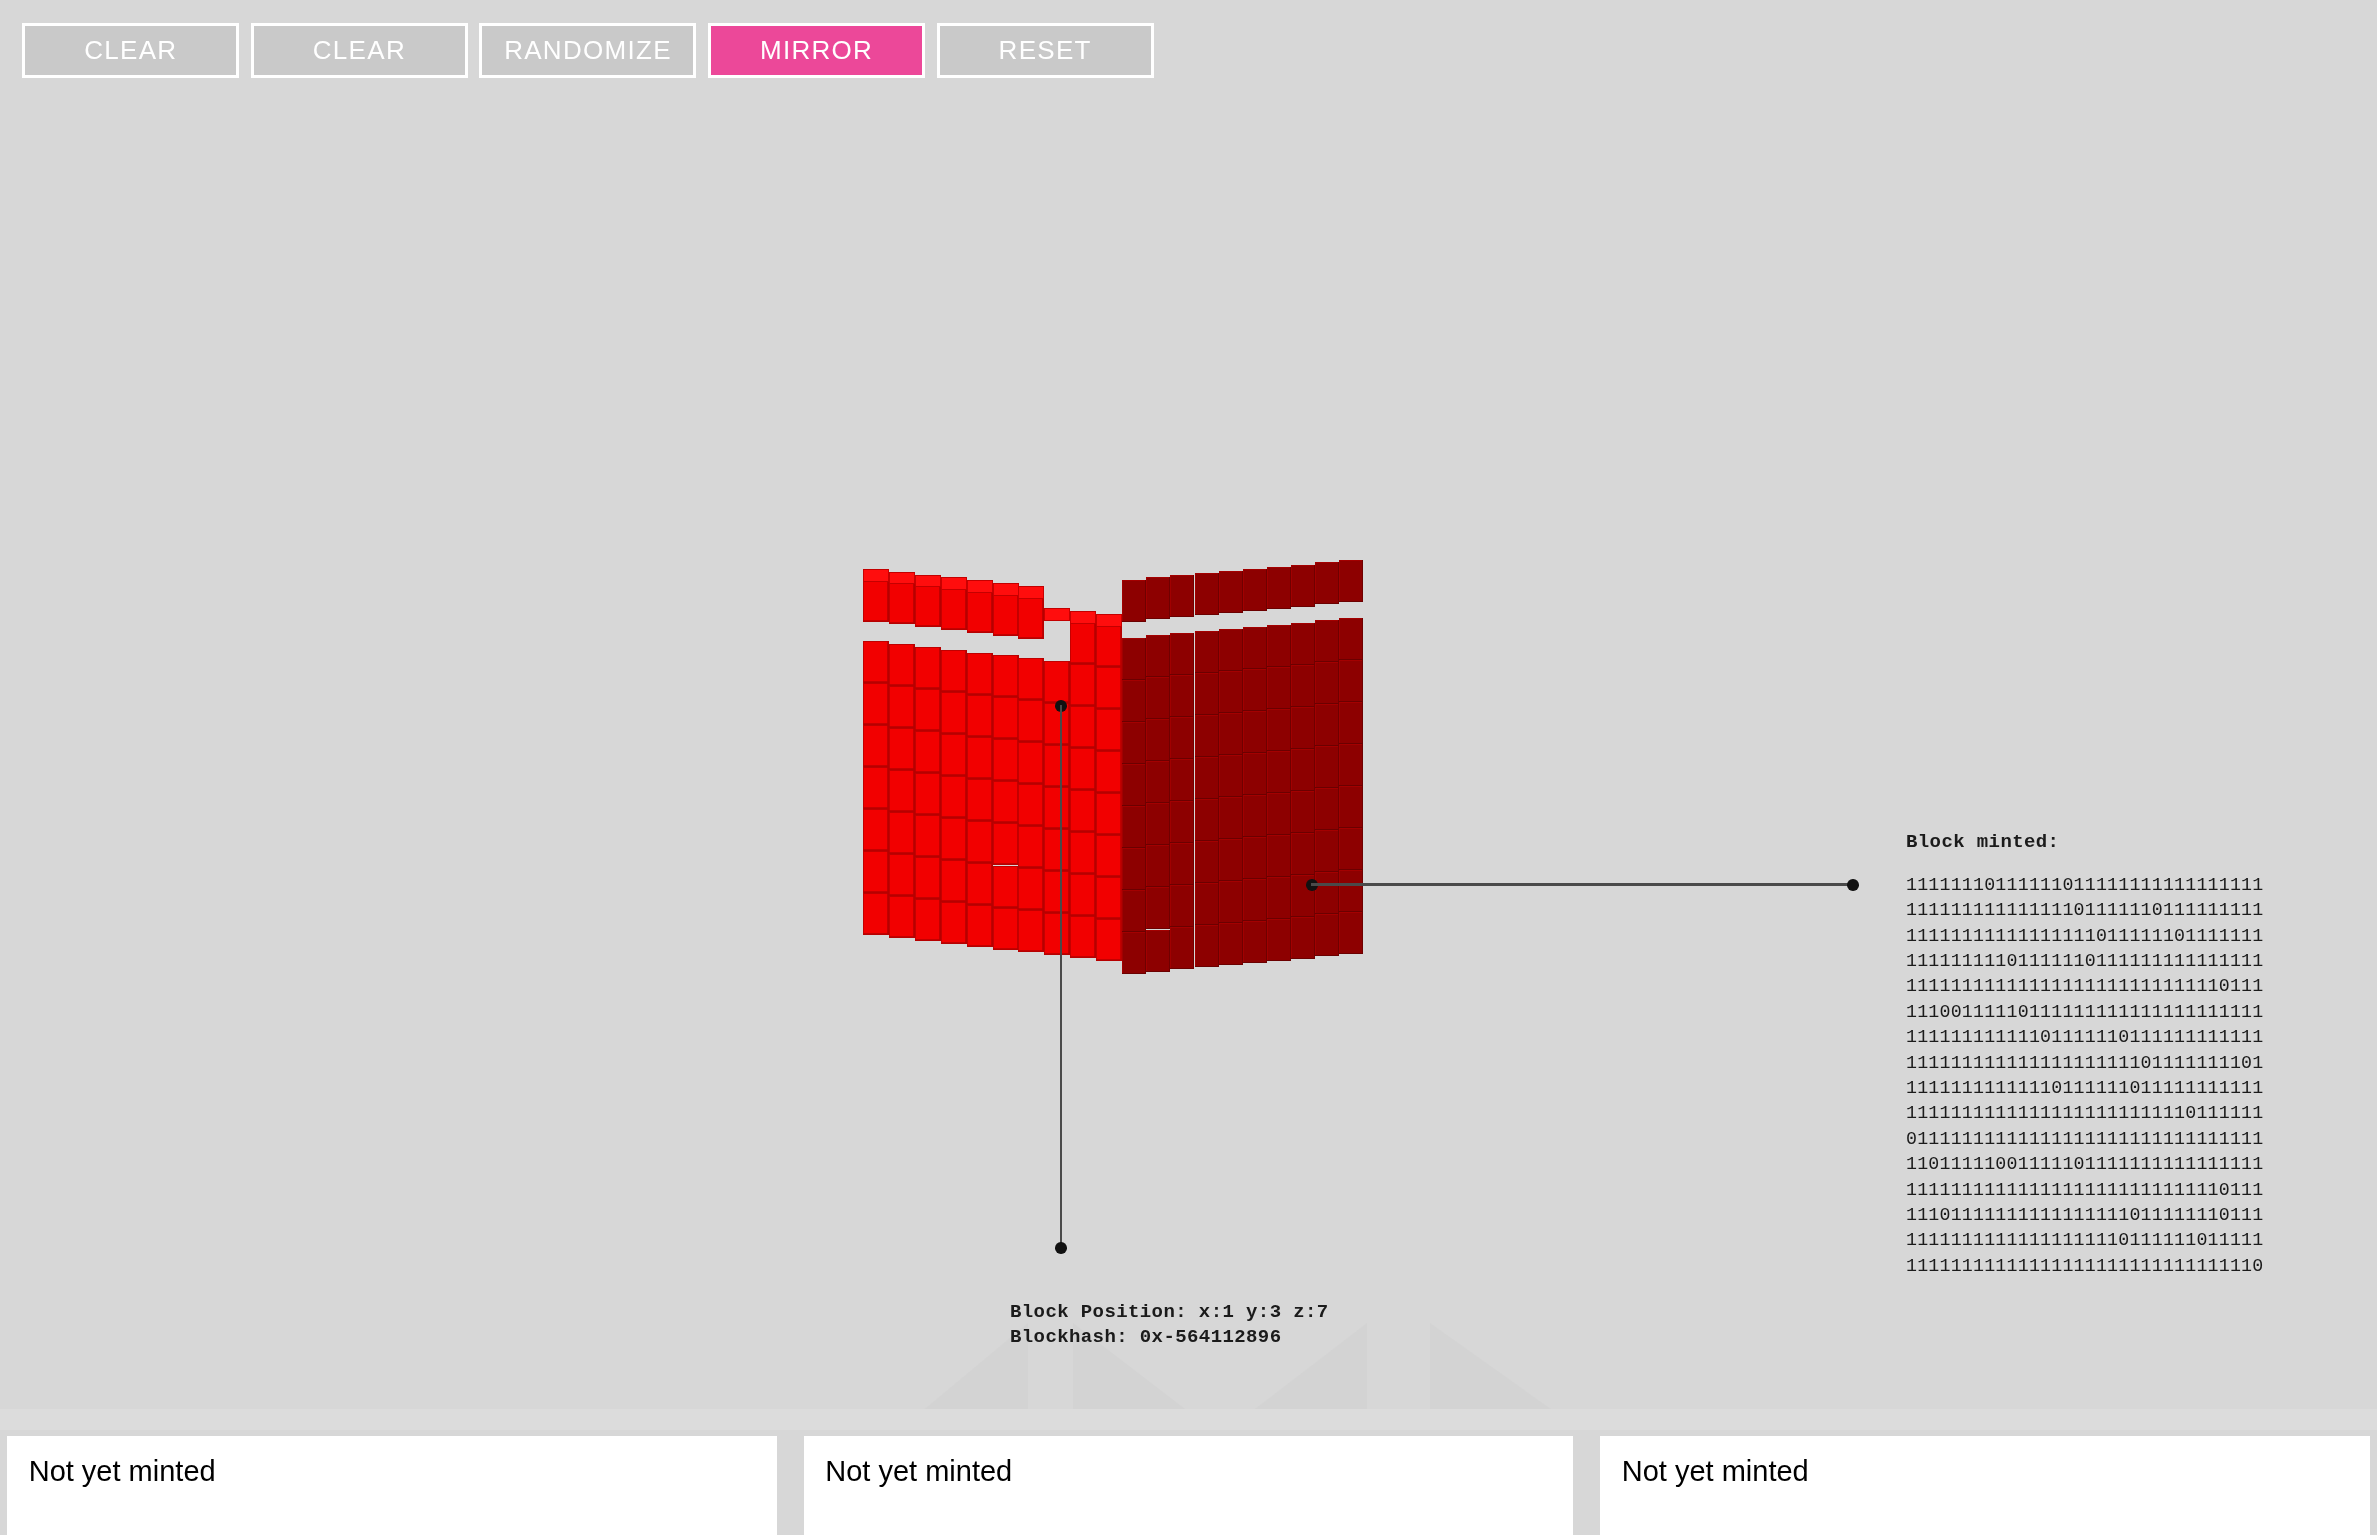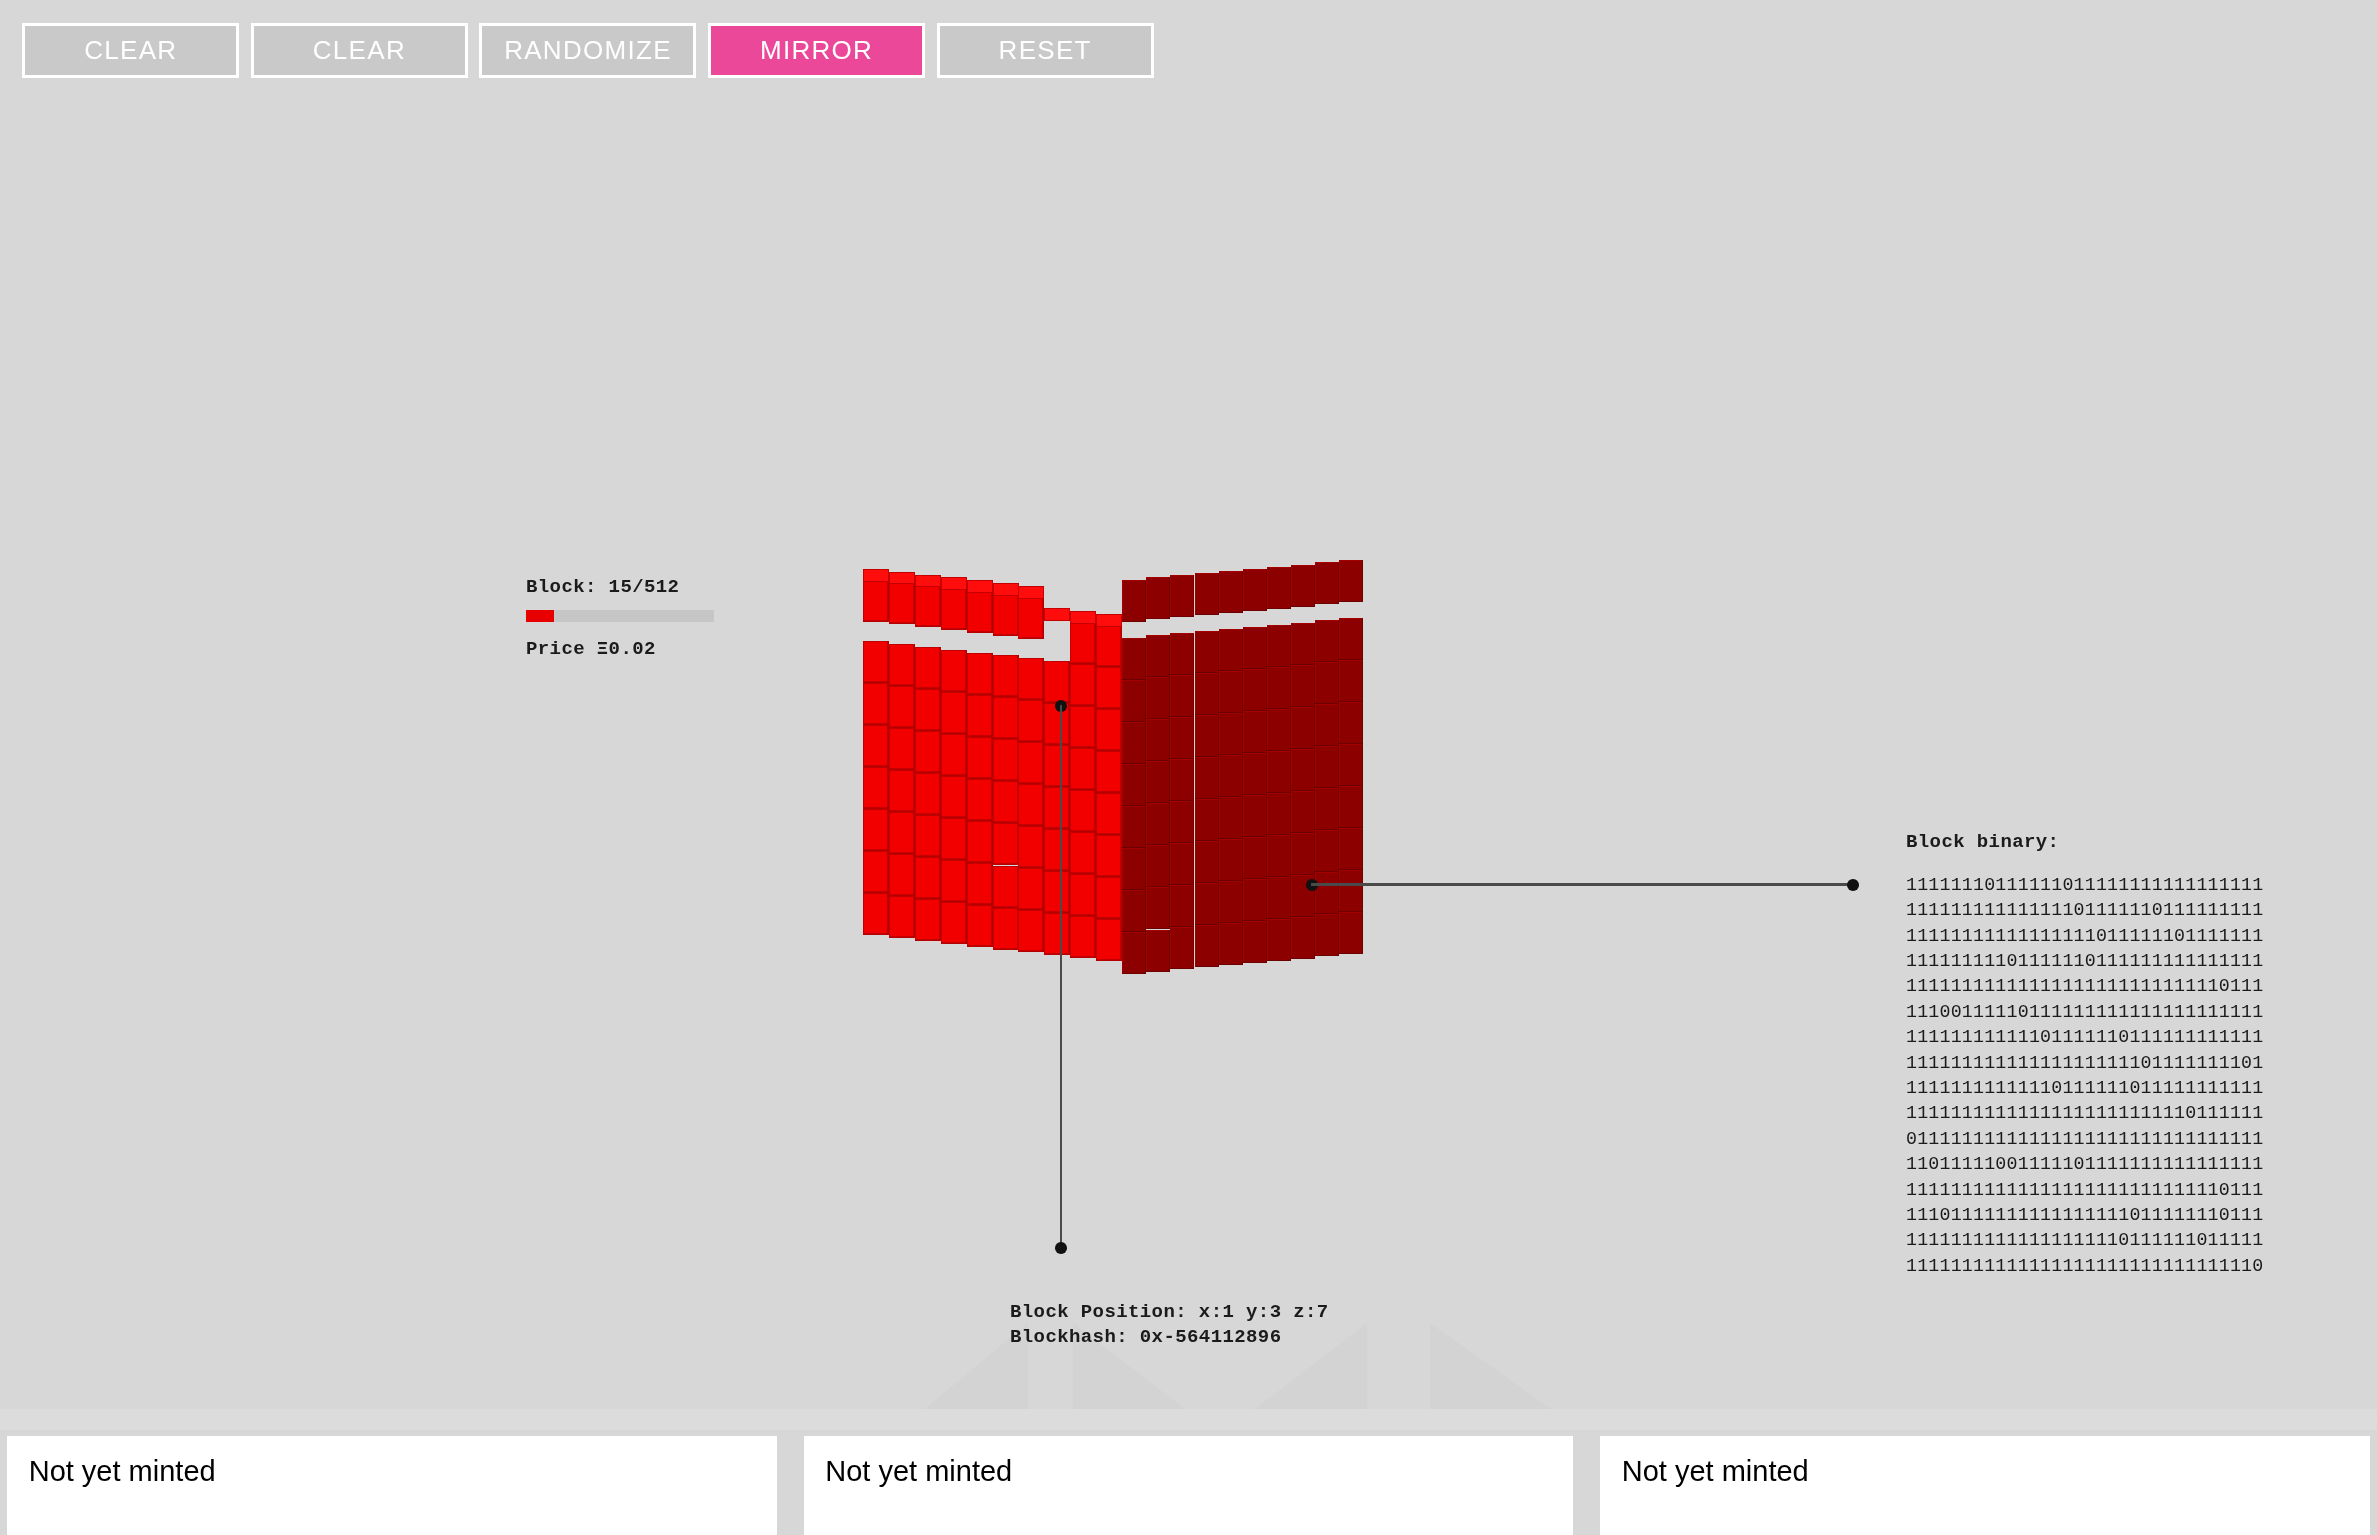--- a/index.html
+++ b/index.html
@@ -108,27 +108,20 @@
     </div>
 
   <div class="ground">
     <div class="tri" style="left:921px; border-width:0 0 89px 107px;"></div>
     <div class="tri" style="left:1073px; border-width:0 116px 89px 0;"></div>
     <div class="tri" style="left:1251px; border-width:0 0 89px 116px;"></div>
     <div class="tri" style="left:1430px; border-width:0 125px 89px 0;"></div>
     <div class="strip"></div>
   </div>
 
-  <div class="stats">
-    <div class="stat-line mono">Block: 15/512</div>
-    <div class="progress-outer">
-      <div class="progress-fill" id="progressFill" style="width: 15%;"></div>
-    </div>
-    <div class="price-line mono">Price Ξ0.02</div>
-  </div>
 
   <div class="cube-wrap" id="cube">
       <div class="vox front" style="left: 9px; top: 29.5px; width: 26px; height: 42px;"></div>
       <div class="vox front" style="left: 35px; top: 32px; width: 26px; height: 42px;"></div>
       <div class="vox front" style="left: 61px; top: 35px; width: 26px; height: 42px;"></div>
       <div class="vox front" style="left: 87px; top: 38px; width: 26px; height: 42px;"></div>
       <div class="vox front" style="left: 113px; top: 41px; width: 26px; height: 42px;"></div>
       <div class="vox front" style="left: 139px; top: 44px; width: 26px; height: 42px;"></div>
       <div class="vox front" style="left: 164px; top: 47px; width: 26px; height: 42px;"></div>
       <div class="vox front" style="left: 216px; top: 72px; width: 26px; height: 42px;"></div>
@@ -307,21 +300,21 @@
 
   <div class="leader-dot" style="left:1055px; top:700px;"></div>
   <div class="leader-line" style="left:1060px; top:705px; width:1.8px; height:547px;"></div>
   <div class="leader-dot" style="left:1055px; top:1242px;"></div>
 
   <div class="leader-dot" style="left:1306px; top:879px;"></div>
   <div class="leader-line" style="left:1311px; top:883px; width:542px; height:2.7px;"></div>
   <div class="leader-dot" style="left:1847px; top:879px;"></div>
 
   <div class="binary-panel">
-    <div class="binary-title mono">Block binary:</div>
+    <div class="binary-title mono">Block minted:</div>
     <div class="binary-rows mono" id="binaryRows">
         <div>11111110111111011111111111111111</div>
         <div>11111111111111101111110111111111</div>
         <div>11111111111111111011111101111111</div>
         <div>11111111101111110111111111111111</div>
         <div>11111111111111111111111111110111</div>
         <div>11100111110111111111111111111111</div>
         <div>11111111111101111110111111111111</div>
         <div>11111111111111111111101111111101</div>
         <div>11111111111110111111011111111111</div>

